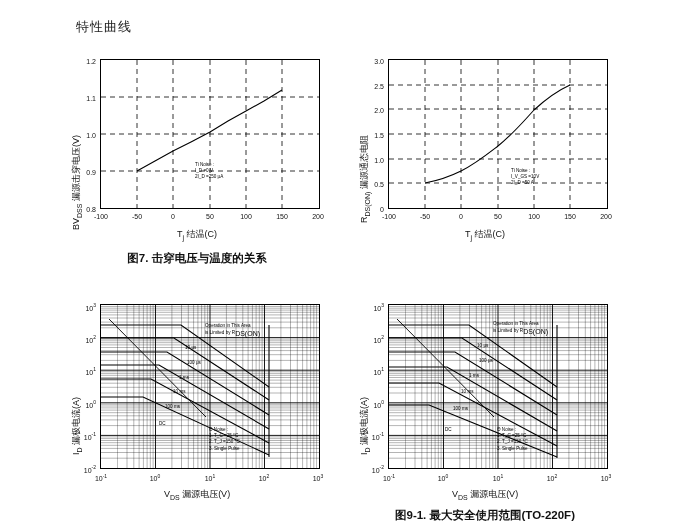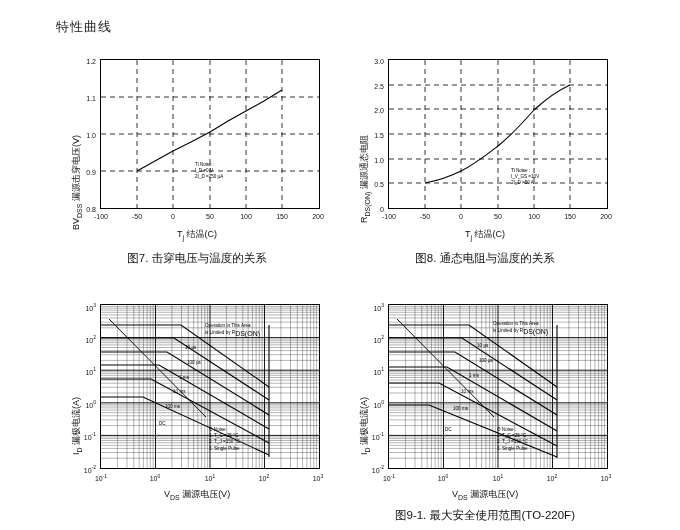--- a/index.html
+++ b/index.html
@@ -6,41 +6,42 @@
   body{
     width:680px;height:530px;
     background:#ffffff;
     font-family:"Liberation Sans", sans-serif;
     color:#111;
     position:relative;
     overflow:hidden;
   }
   .page-title{
     position:absolute;
-    left:56px; top:18px;
+    left:76px; top:18px;
     font-size:13px;
     letter-spacing:1px;
     color:#222;
   }
 
   .fig{
     position:absolute;
   }
   .plotbox{
     position:relative;
     border:1px solid #000;
     background:#fff;
     box-sizing:border-box;
   }
   .caption{
     position:absolute;
     left:0; right:0;
     text-align:center;
     font-size:11.5px;
     color:#111;
+    font-weight:bold;
   }
 
   
   .ytitle{
     position:absolute;
     transform:rotate(-90deg);
     transform-origin:left top;
     white-space:nowrap;
     font-size:9px;
   }
@@ -171,21 +172,20 @@
   <div class="xtick" style="left:111px;top:158px;">0</div>
   <div class="xtick" style="left:148px;top:158px;">50</div>
   <div class="xtick" style="left:184px;top:158px;">100</div>
   <div class="xtick" style="left:220px;top:158px;">150</div>
   <div class="xtick" style="left:256px;top:158px;">200</div>
 
   <div class="xtitle" style="top:173px;">
     <span>T</span><span class="sub">j</span><span> 结温(C)</span>
   </div>
 
-  <div class="caption" style="top:196px;">图8. 通态电阻与温度的关系</div>
 </div>
 
 <div class="fig" style="left:62px;top:300px;width:270px;height:220px;">
   <div class="ytitle" style="left:8px;top:155px;">
     <span>I</span><span class="sub">D</span><span> 漏极电流(A)</span>
   </div>
 
   <div class="plotbox" style="left:38px;top:4px;width:220px;height:165px;">
     <svg width="218" height="163" viewBox="0 0 218 163">
 

